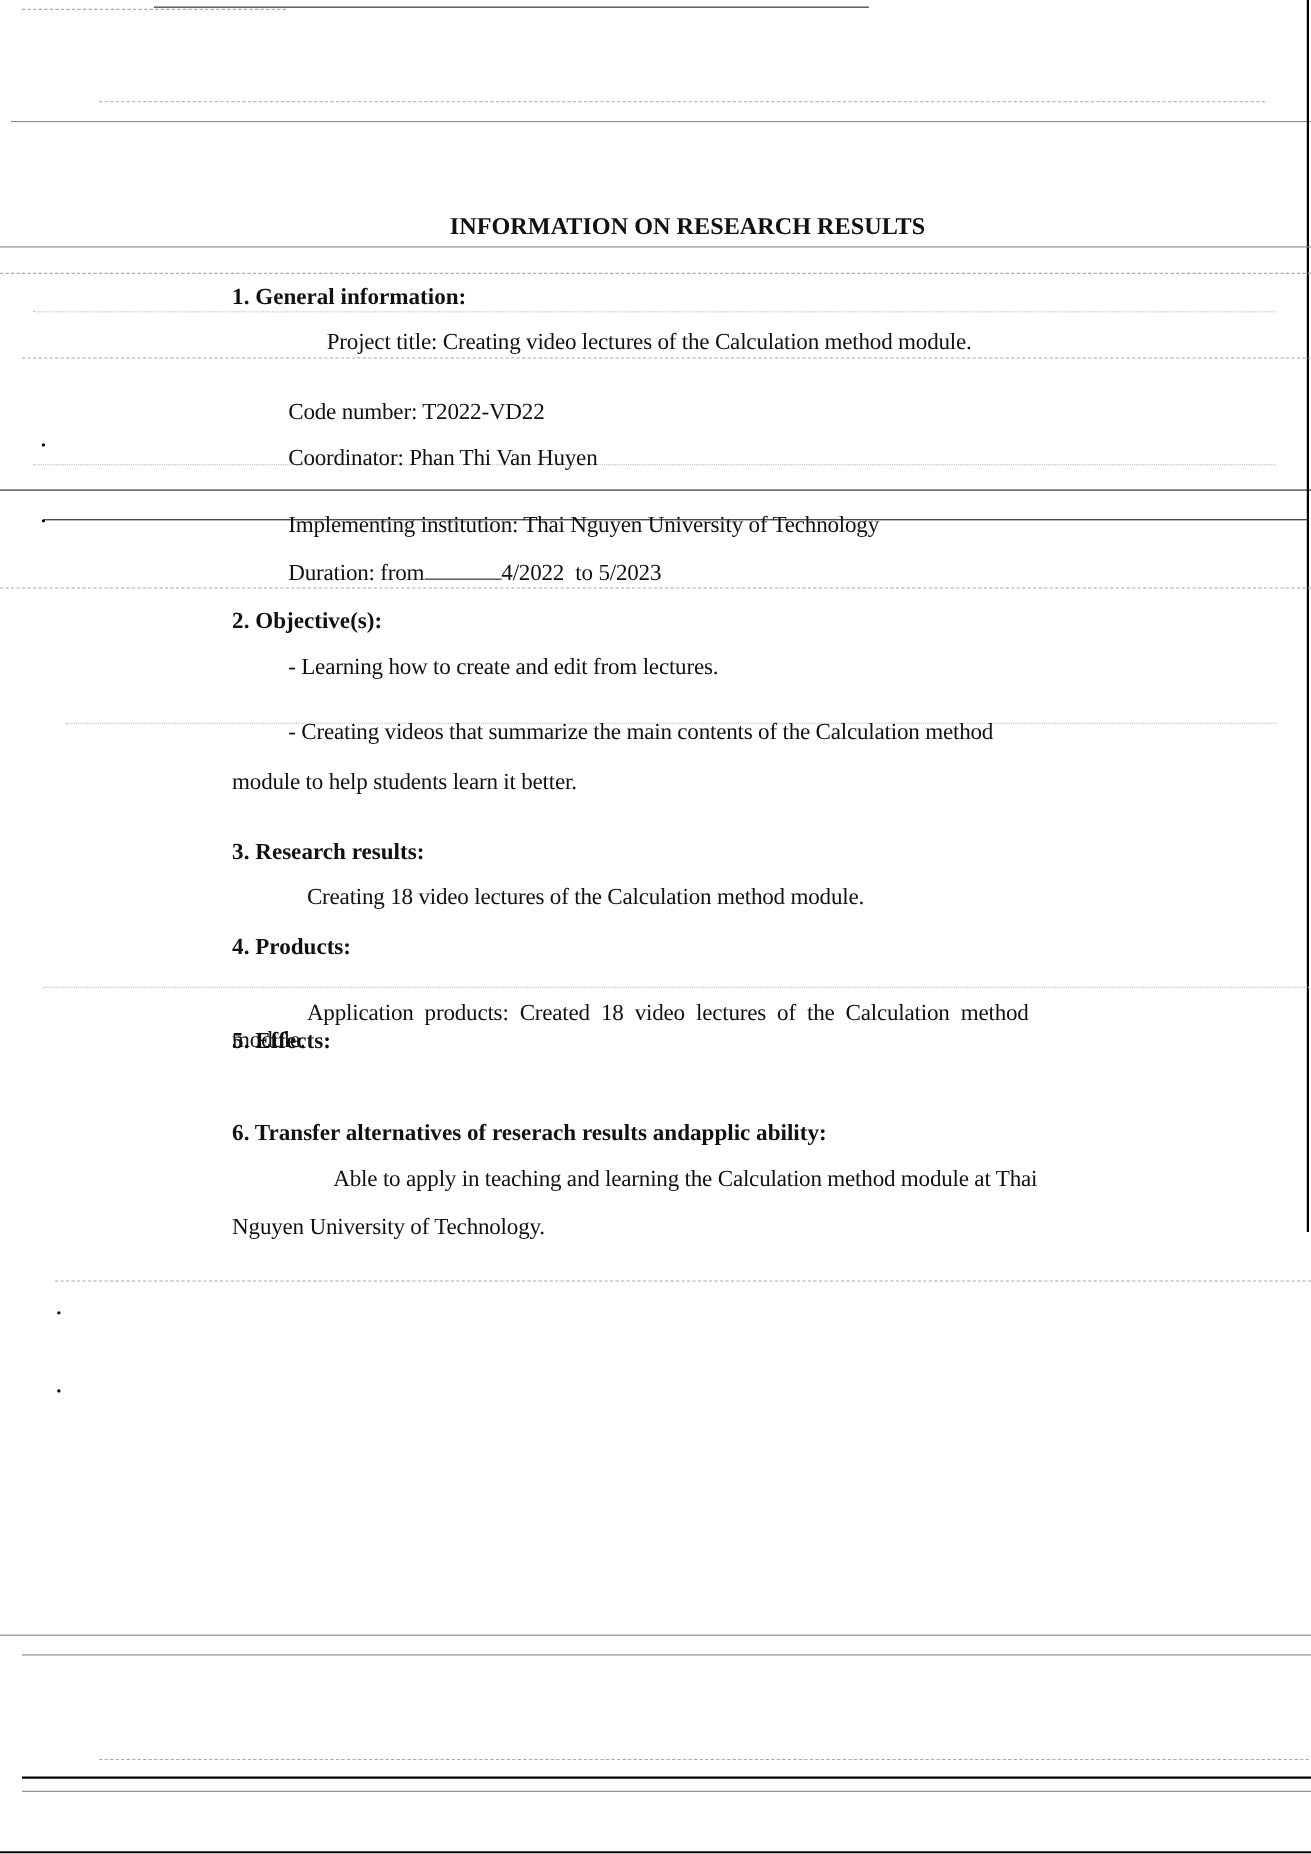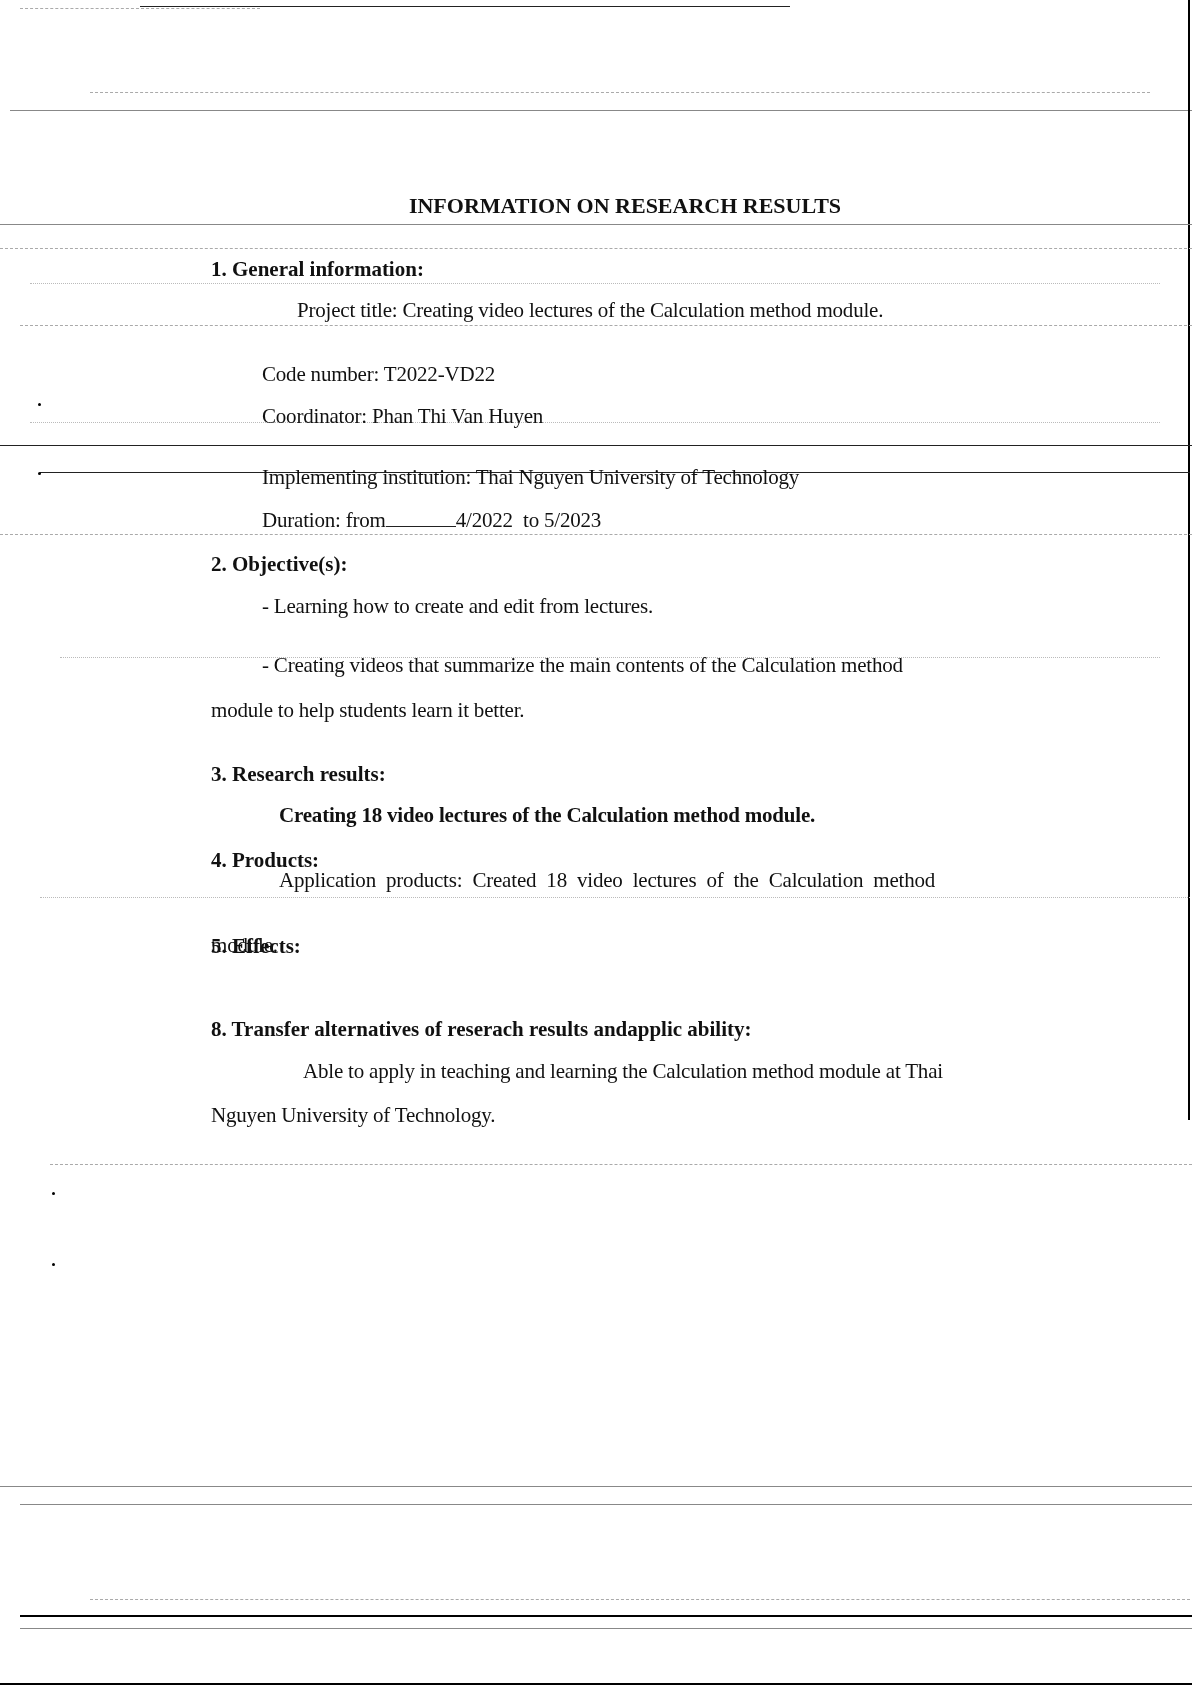--- a/index.html
+++ b/index.html
@@ -59,23 +59,23 @@
 <div class="txt" style="left:262px; top:508px;">
   <span>Duration: from</span><span class="gap"></span><span>4/2022</span>&nbsp;&nbsp;<span>to 5/2023</span>
 </div>
 
 <div class="h" style="left:211px; top:552px;">2. Objective(s):</div>
 <div class="txt" style="left:262px; top:594px;">- Learning how to create and edit from lectures.</div>
 <div class="txt" style="left:262px; top:653px;">- Creating videos that summarize the main contents of the Calculation method</div>
 <div class="txt" style="left:211px; top:698px;">module to help students learn it better.</div>
 
 <div class="h" style="left:211px; top:762px;">3. Research results:</div>
-<div class="txt" style="left:279px; top:803px;font-weight:bold;">Creating 18 video lectures of the Calculation method module.</div>
+<div class="txt" style="left:279px; top:803px;">Creating 18 video lectures of the Calculation method module.</div>
 
 <div class="h" style="left:211px; top:848px;">4. Products:</div>
-<div class="txt" style="left:279px; top:868px; word-spacing:5px;font-family:Liberation Serif, serif;">Application products: Created 18 video lectures of the Calculation method</div>
+<div class="txt" style="left:279px; top:908px; word-spacing:5px;font-family:Liberation Serif, serif;">Application products: Created 18 video lectures of the Calculation method</div>
 <div class="txt" style="left:211px; top:933px;">module.</div>
 
 <div class="h" style="left:211px; top:934px;">5. Effects:</div>
 
-<div class="h" style="left:211px; top:1017px;">8. Transfer alternatives of reserach results andapplic ability:</div>
+<div class="h" style="left:211px; top:1017px;">6. Transfer alternatives of reserach results andapplic ability:</div>
 <div class="txt" style="left:279px; top:1059px;margin-left:24px;">Able to apply in teaching and learning the Calculation method module at Thai</div>
 <div class="txt" style="left:211px; top:1103px;">Nguyen University of Technology.</div>
 
 </body></html>

